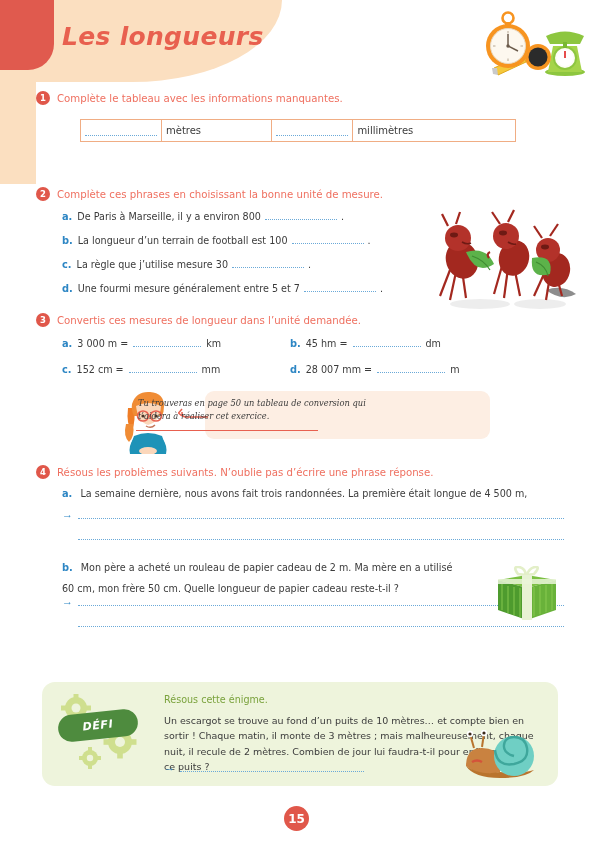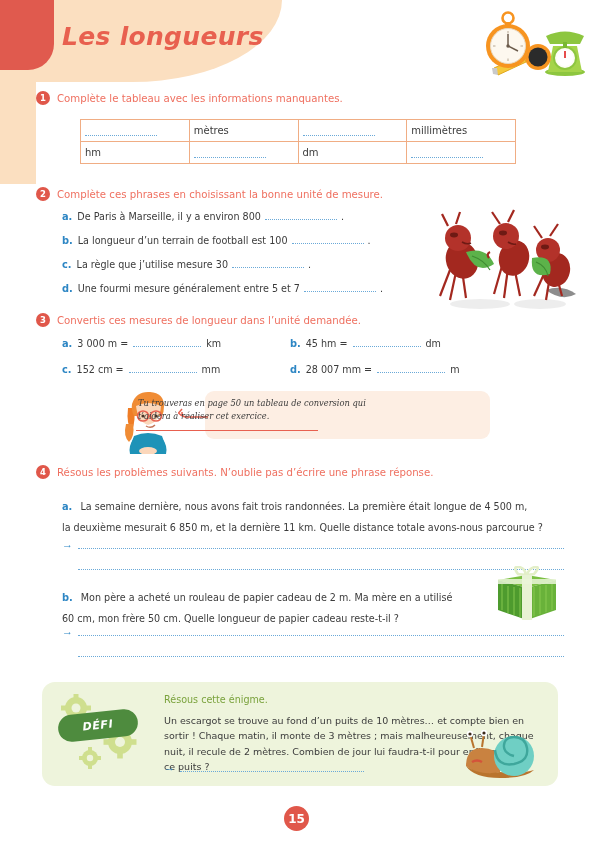--- a/index.html
+++ b/index.html
@@ -121,21 +121,21 @@
   }
   #bubble-text b{ font-weight:normal;text-align:center; }
   #bubble-underline{
     position:absolute; left:16px; top:42px; width:182px; height:1.3px;
     background:#e8604f;
   }
   #bubble-arrow{ position:absolute; left:58px; top:18px; width:32px; height:14px; }
 
   
   #ex4{ left:36px; top:466px; width:528px; }
-  .prob{ margin-top:22px; padding-left:26px; }
+  .prob{ margin-top:9px; padding-left:26px; }
   .prob-line{
     font-size:9.6px; color:#3b3b3b;
     font-family:"DejaVu Sans", sans-serif;
     margin-bottom:10px;
   }
   .prob-line .sub-letter{ display:inline; }
   .answer-row{ display:flex; align-items:center; gap:5px; margin-top:2px; }
   .arrow-glyph{ color:#2d86c4; font-size:11px; line-height:1; }
   .answer-line{
     flex:1; border-bottom:1.3px dotted #6aa9d8; height:9px;
@@ -239,26 +239,20 @@
     <span class="num-badge">1</span>
     <span class="ex-head-text">Complète le tableau avec les informations manquantes.</span>
   </div>
   <table id="unit-table">
     <tbody>
         <tr>
       <td class="dots-cell"><span class="dots" style="width:72px"></span></td>
       <td>mètres</td>
       <td class="dots-cell"><span class="dots" style="width:72px"></span></td>
       <td>millimètres</td>
-    </tr>
-    <tr>
-      <td>hm</td>
-      <td class="dots-cell"><span class="dots" style="width:72px"></span></td>
-      <td>dm</td>
-      <td class="dots-cell"><span class="dots" style="width:72px"></span></td>
     </tr>
   </tbody>
     </table>
 </div>
 
 <div class="ex" id="ex2">
   <div class="ex-head">
     <span class="num-badge">2</span>
     <span class="ex-head-text">Complète ces phrases en choisissant la bonne unité de mesure.</span>
   </div>
@@ -412,23 +406,20 @@
 <div class="ex" id="ex4">
   <div class="ex-head">
     <span class="num-badge">4</span>
     <span class="ex-head-text">Résous les problèmes suivants. N’oublie pas d’écrire une phrase réponse.</span>
   </div>
 
   <div class="prob">
     <div class="prob-line">
       <span class="sub-letter">a.</span>
       <span>La semaine dernière, nous avons fait trois randonnées. La première était longue de 4 500 m,</span>
-    </div>
-    <div class="prob-line" style="margin-bottom:6px">
-      <span>la deuxième mesurait 6 850 m, et la dernière 11 km. Quelle distance totale avons-nous parcourue ?</span>
     </div>
     <div class="answer-row">
       <span class="arrow-glyph">→</span>
       <span class="answer-line"></span>
     </div>
     <div class="answer-line2"></div>
   </div>
 
   <div class="prob" style="margin-top:22px">
     <div class="prob-line">

